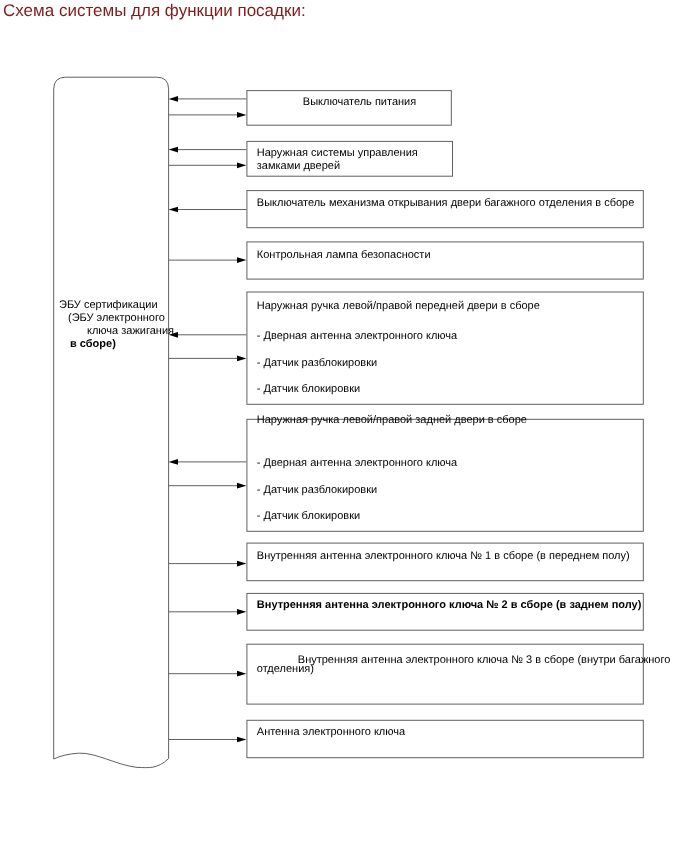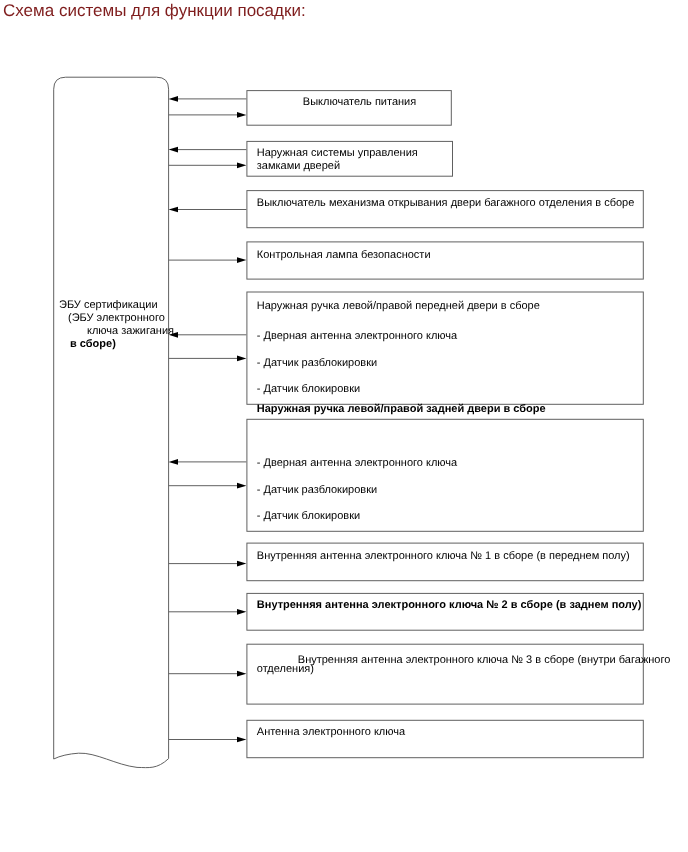--- a/index.html
+++ b/index.html
@@ -109,21 +109,21 @@
       <div class="node-label" style="left: 70px; top: 338px; color: rgb(0, 0, 0); font-weight: bold;">в сборе)</div>
       <div class="node-label" style="left: 256.8px; top: 96.1px; color: rgb(0, 0, 0); padding-left: 46px;">Выключатель питания</div>
       <div class="node-label" style="left: 256.8px; top: 146.9px; color: rgb(0, 0, 0);">Наружная системы управления</div>
       <div class="node-label" style="left: 256.8px; top: 159.9px; color: rgb(0, 0, 0);">замками дверей</div>
       <div class="node-label" style="left: 256.8px; top: 196.8px; color: rgb(0, 0, 0);">Выключатель механизма открывания двери багажного отделения в сборе</div>
       <div class="node-label" style="left: 256.8px; top: 248.8px; color: rgb(0, 0, 0);">Контрольная лампа безопасности</div>
       <div class="node-label" style="left: 256.8px; top: 299.9px; color: rgb(0, 0, 0);">Наружная ручка левой/правой передней двери в сборе</div>
       <div class="node-label" style="left: 256.8px; top: 329.8px; color: rgb(0, 0, 0);">- Дверная антенна электронного ключа</div>
       <div class="node-label" style="left: 256.8px; top: 356.6px; color: rgb(0, 0, 0);">- Датчик разблокировки</div>
       <div class="node-label" style="left: 256.8px; top: 383.4px; color: rgb(0, 0, 0);">- Датчик блокировки</div>
-      <div class="node-label" style="left: 256.8px; top: 403px; color: rgb(0, 0, 0); font-weight: bold;">Наружная ручка левой/правой задней двери в сборе</div>
+      <div class="node-label" style="left: 256.8px; top: 414px; color: rgb(0, 0, 0);">Наружная ручка левой/правой задней двери в сборе</div>
       <div class="node-label" style="left: 256.8px; top: 456.8px; color: rgb(0, 0, 0);">- Дверная антенна электронного ключа</div>
       <div class="node-label" style="left: 256.8px; top: 483.6px; color: rgb(0, 0, 0);">- Датчик разблокировки</div>
       <div class="node-label" style="left: 256.8px; top: 510.4px; color: rgb(0, 0, 0);">- Датчик блокировки</div>
       <div class="node-label" style="left: 256.8px; top: 549.7px; color: rgb(0, 0, 0);">Внутренняя антенна электронного ключа № 1 в сборе (в переднем полу)</div>
       <div class="node-label" style="left: 256.8px; top: 598.8px; color: rgb(0, 0, 0); font-weight: bold;">Внутренняя антенна электронного ключа № 2 в сборе (в заднем полу)</div>
       <div class="node-label" style="left: 256.8px; top: 654px; color: rgb(0, 0, 0); padding-left: 41px;">Внутренняя антенна электронного ключа № 3 в сборе (внутри багажного</div>
       <div class="node-label" style="left: 256.8px; top: 662.8px; color: rgb(0, 0, 0);">отделения)</div>
       <div class="node-label" style="left: 256.8px; top: 726.1px; color: rgb(0, 0, 0);">Антенна электронного ключа</div>
     </div>
 </div>

